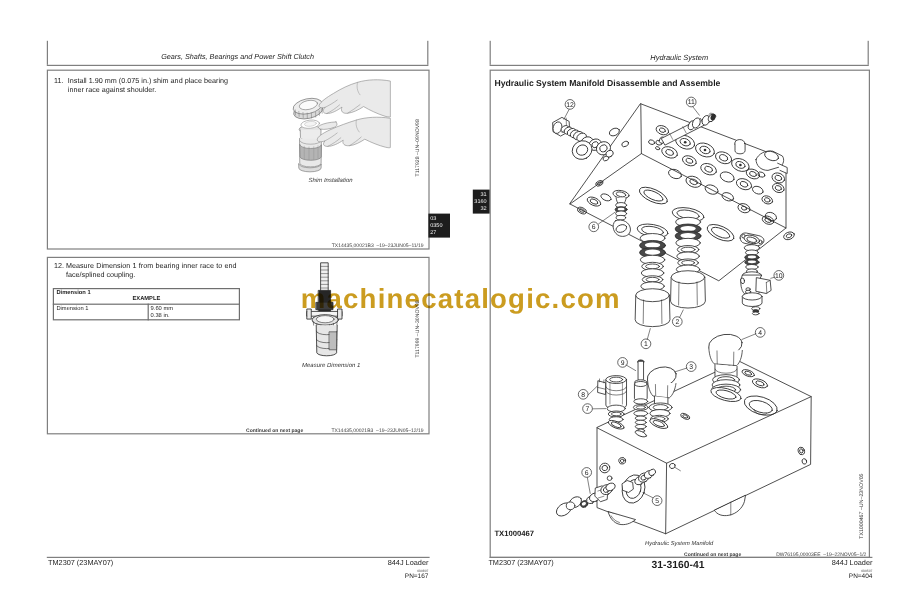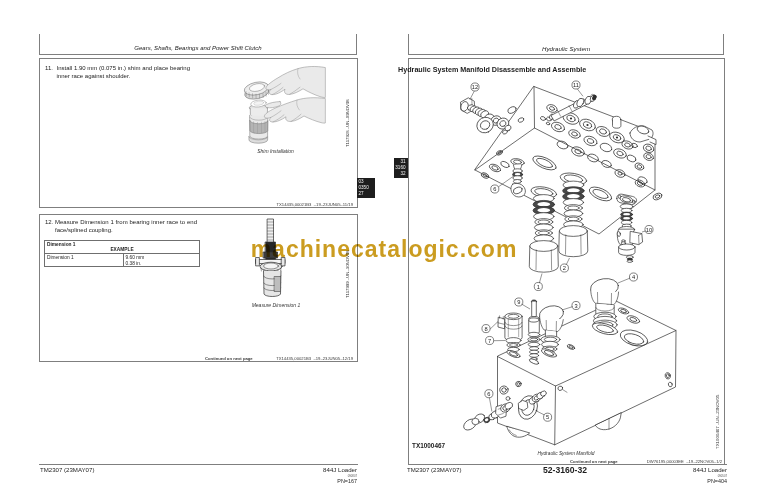--- a/index.html
+++ b/index.html
@@ -53,33 +53,33 @@
 <div class="a" style="left:257px;top:466px;width:100px;text-align:right;font-size:6.1px;">844J Loader</div>
 <div class="a" style="left:257px;top:473.5px;width:100px;text-align:right;font-size:2.8px;color:#555;">090807</div>
 <div class="a" style="left:257px;top:477.5px;width:100px;text-align:right;font-size:5.4px;">PN=167</div>
 
 <div class="ln" style="left:408px;top:34px;width:1px;height:20px;"></div>
 <div class="ln" style="left:723px;top:34px;width:1px;height:20px;"></div>
 <div class="ln" style="left:408px;top:53.5px;width:316px;height:1px;"></div>
 <div class="a it" style="left:408px;top:45.2px;width:316px;text-align:center;font-size:6.2px;">Hydraulic System</div>
 
 <div class="a" style="left:408px;top:58px;width:315px;height:405px;border:1px solid #7f7f7f;"></div>
-<div class="a b" style="left:398px;top:64.5px;font-size:7.2px;text-align:center;">Hydraulic System Manifold Disassemble and Assemble</div>
+<div class="a b" style="left:412px;top:64.5px;font-size:7.2px;text-align:center;">Hydraulic System Manifold Disassemble and Assemble</div>
 
 <div class="a b" style="left:412px;top:441.5px;font-size:6.4px;">TX1000467</div>
 <div class="a it" style="left:506px;top:451.4px;width:120px;text-align:center;font-size:4.8px;color:#333;">Hydraulic System Manifold</div>
 <div class="a b ref" style="left:570px;top:458.6px;">Continued on next page</div>
 <div class="a ref" style="left:560px;top:458.6px;width:162px;text-align:right;">DW76195,00003EE &nbsp;–19–22NOV05–1/2</div>
 <div class="vref" style="left:720px;top:444px;">TX1000467 –UN–23NOV05</div>
 
 <div class="tab" style="left:393.5px;top:158px;width:14px;height:20px;padding-top:1.2px;box-sizing:border-box;padding-right:2px;text-align:right;">31<br>3160<br>32</div>
 
 <div class="ln" style="left:408px;top:463.5px;width:319px;height:1px;"></div>
 <div class="a" style="left:407px;top:466px;font-size:6.1px;">TM2307 (23MAY07)</div>
-<div class="a b" style="left:485px;top:464.5px;width:160px;text-align:center;font-size:8.6px;">52-3160-32</div>
+<div class="a b" style="left:485px;top:464.5px;width:160px;text-align:center;font-size:8.6px;">31-3160-41</div>
 <div class="a" style="left:627px;top:466px;width:100px;text-align:right;font-size:6.1px;">844J Loader</div>
 <div class="a" style="left:627px;top:473.5px;width:100px;text-align:right;font-size:2.8px;color:#555;">090507</div>
 <div class="a" style="left:627px;top:477.5px;width:100px;text-align:right;font-size:5.4px;">PN=404</div>
 
 <svg class="a" style="left:0;top:0;" width="768" height="497" viewBox="0 0 768 497">
 <g stroke="#2e2e2e" stroke-width="0.7" fill="none" stroke-linejoin="round" stroke-linecap="round">
 
 <g id="ill1" stroke="#8f8f8f" stroke-width="0.55">
 
   <g stroke="#787878">

